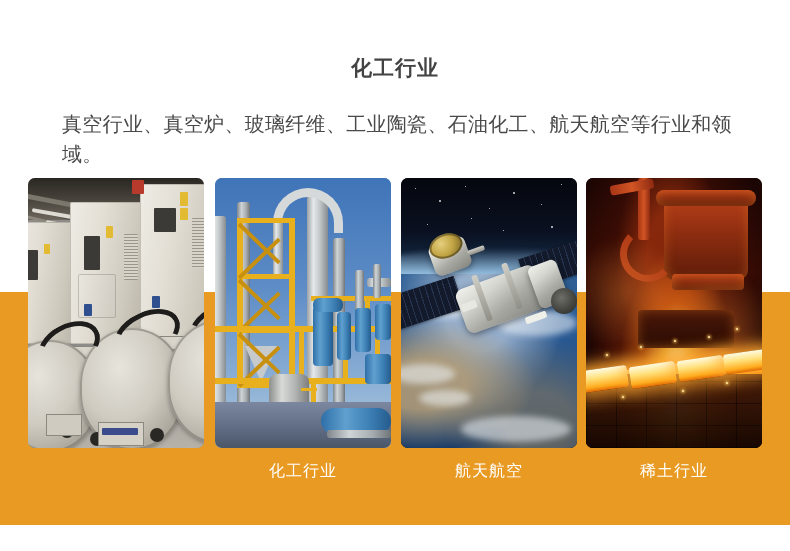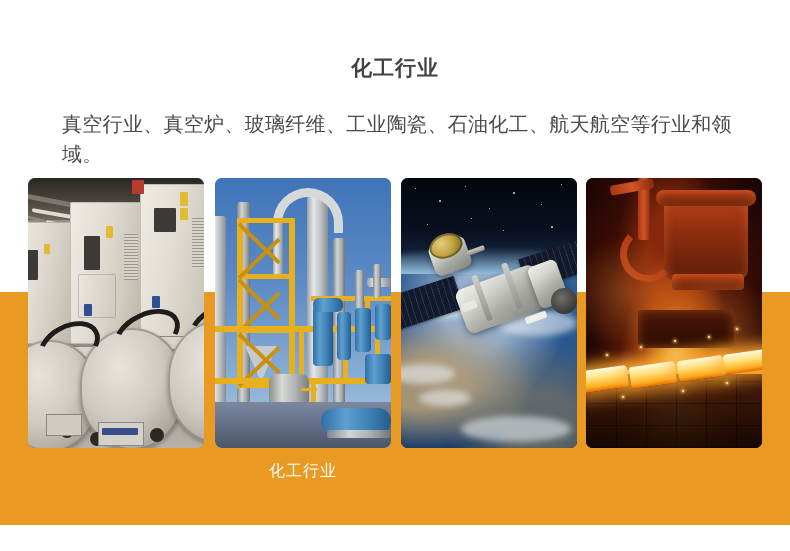--- a/index.html
+++ b/index.html
@@ -483,14 +483,16 @@
         <div class="spark" style="left:150px;top:150px;"></div>
         <div class="spark" style="left:36px;top:218px;"></div>
         <div class="spark" style="left:96px;top:212px;"></div>
         <div class="spark" style="left:140px;top:204px;"></div>
       </div>
     </div>
 
   </div>
 
   <div class="caption" style="left:215px;">化工行业</div>
+  <div class="caption" style="left:401px;">航天航空</div>
+  <div class="caption" style="left:586px;">稀土行业</div>
 
 </div>
 
 </body></html>

